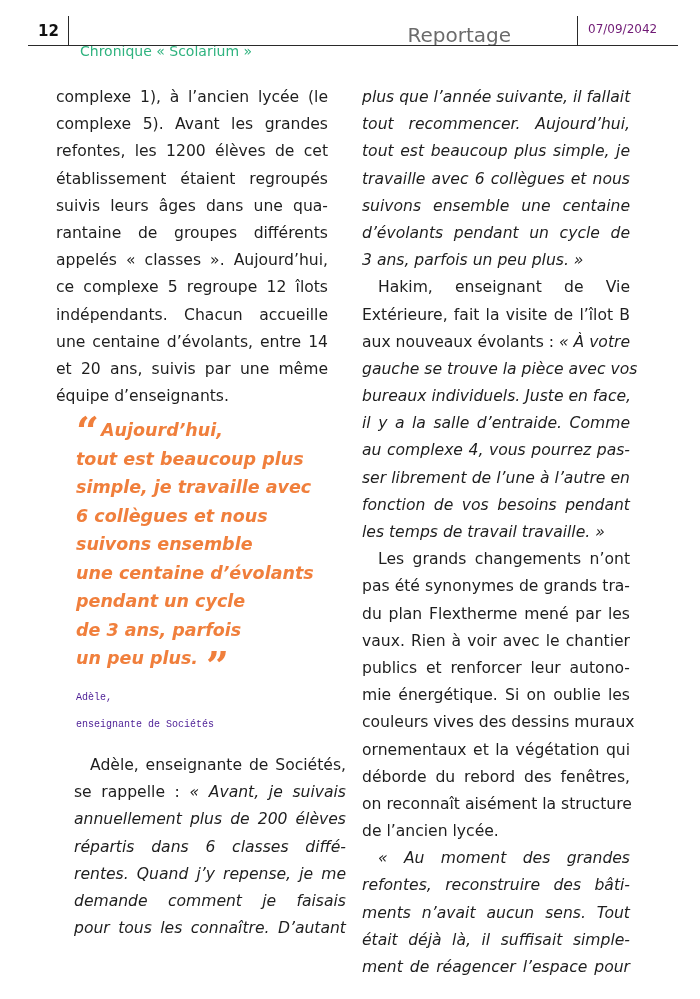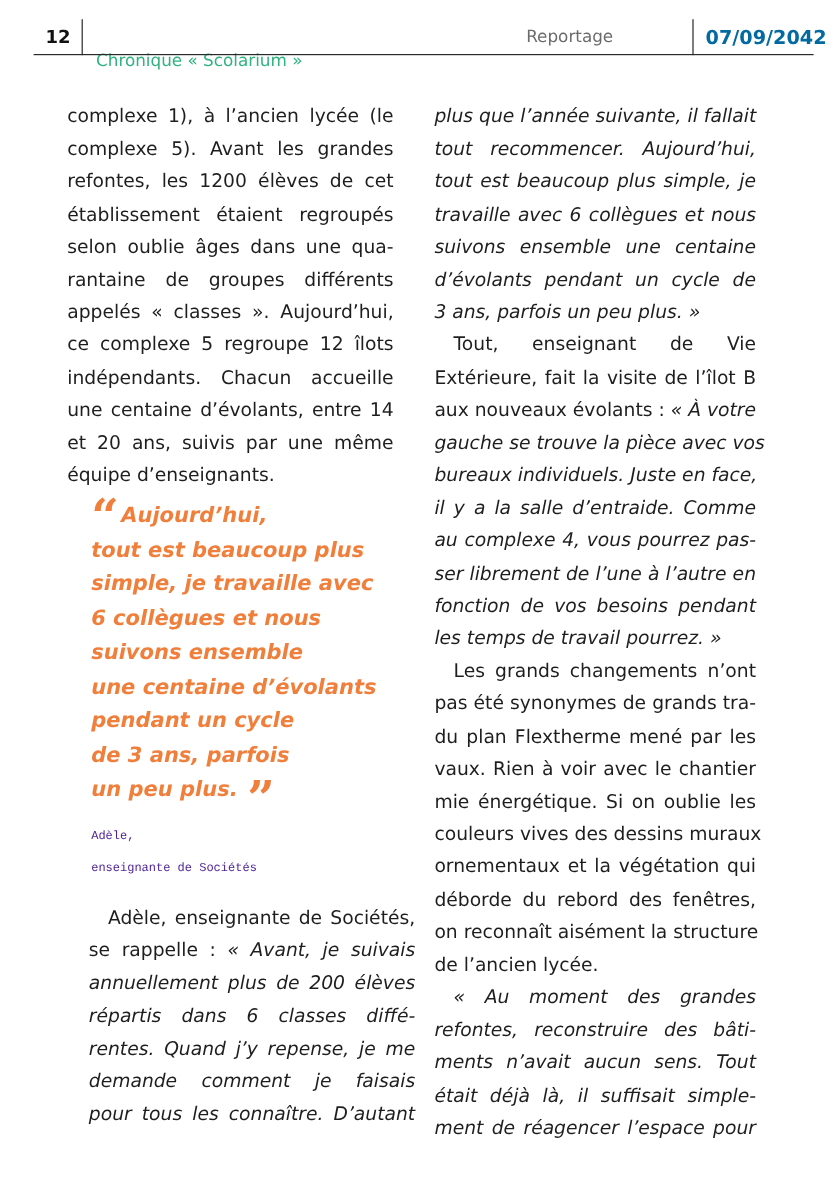--- a/index.html
+++ b/index.html
@@ -5,22 +5,22 @@
   html, body { margin: 0; padding: 0; }
   body {
     width: 700px; height: 999px; background: #ffffff; position: relative;
     font-family: "DejaVu Sans", sans-serif; color: #1e1e1e; overflow: hidden;
   }
   .header { position: absolute; left: 0; top: 0; width: 643px; height: 46px; text-align: right; }
   .hrule { position: absolute; left: 28px; top: 45px; width: 650px; height: 1px; background: #2a2a2a; }
   .vline { position: absolute; width: 1px; background: #2a2a2a; top: 16px; height: 30px; }
   .pagenum { position: absolute; left: 38px; top: 22px; font-weight: bold; font-size: 15px; color: #111; }
   .chron { position: absolute; left: 80px; top: 23px; font-size: 14px; color: #2fb37f; margin-top: 20px; }
-  .section { position: absolute; right: 132px; top: 23px; font-size: 14px; color: #6b6b6b; margin-left: 44px; }
-  .date { position: absolute; left: 588px; top: 22px; font-size: 16px; color: #0369a1; font-weight: 700; }
+  .section { position: absolute; right: 132px; top: 23px; font-size: 20px; color: #6b6b6b; margin-left: 44px; }
+  .date { position: absolute; left: 588px; top: 22px; font-size: 12px; color: #701a75; font-weight: 400; }
 
   .col { position: absolute; top: 84px; width: 272px; font-size: 15.6px; line-height: 27.2px; }
   .col-left { left: 56px; }
   .col-right { left: 362px; width: 268px; }
   .line { display: block; white-space: nowrap; text-align: justify; text-align-last: justify; height: 27.2px; }
   .line.last { text-align-last: left; }
   .it { font-style: italic; }
   .indent { padding-left: 16px; }
 
   .pull { position: absolute; left: 76px; top: 416px; width: 260px; color: #f07f3c; font-weight: bold; font-style: italic; font-size: 17.5px; line-height: 28.5px; }
@@ -42,21 +42,21 @@
   <div class="vline" style="left:577px"></div>
   <span class="date">07/09/2042</span>
   <div class="hrule"></div>
 </div>
 
 <div class="col col-left">
   <span class="line">complexe 1), à l’ancien lycée (le</span>
   <span class="line">complexe 5). Avant les grandes</span>
   <span class="line">refontes, les 1200 élèves de cet</span>
   <span class="line">établissement étaient regroupés</span>
-  <span class="line">selon oublie âges dans une qua-</span>
+  <span class="line">suivis leurs âges dans une qua-</span>
   <span class="line">rantaine de groupes différents</span>
   <span class="line">appelés « classes ». Aujourd’hui,</span>
   <span class="line">ce complexe 5 regroupe 12 îlots</span>
   <span class="line">indépendants. Chacun accueille</span>
   <span class="line">une centaine d’évolants, entre 14</span>
   <span class="line">et 20 ans, suivis par une même</span>
   <span class="line last">équipe d’enseignants.</span>
 </div>
 
 <div class="pull">
@@ -87,35 +87,36 @@
 
 <div class="col col-right">
   <span class="line it">plus que l’année suivante, il fallait</span>
   <span class="line it">tout recommencer. Aujourd’hui,</span>
   <span class="line it">tout est beaucoup plus simple, je</span>
   <span class="line it">travaille avec 6 collègues et nous</span>
   <span class="line it">suivons ensemble une centaine</span>
   <span class="line it">d’évolants pendant un cycle de</span>
   <span class="line it last">3 ans, parfois un peu plus. »</span>
 
-  <span class="line indent">Tout, enseignant de Vie</span>
+  <span class="line indent">Hakim, enseignant de Vie</span>
   <span class="line">Extérieure, fait la visite de l’îlot B</span>
   <span class="line"><span>aux nouveaux évolants : </span><span class="it">« À votre</span></span>
   <span class="line it">gauche se trouve la pièce avec vos</span>
   <span class="line it">bureaux individuels. Juste en face,</span>
   <span class="line it">il y a la salle d’entraide. Comme</span>
   <span class="line it">au complexe 4, vous pourrez pas-</span>
   <span class="line it">ser librement de l’une à l’autre en</span>
   <span class="line it">fonction de vos besoins pendant</span>
-  <span class="line it last">les temps de travail pourrez. »</span>
+  <span class="line it last">les temps de travail travaille. »</span>
 
   <span class="line indent">Les grands changements n’ont</span>
   <span class="line">pas été synonymes de grands tra-</span>
   <span class="line">du plan Flextherme mené par les</span>
   <span class="line">vaux. Rien à voir avec le chantier</span>
+  <span class="line">publics et renforcer leur autono-</span>
   <span class="line">mie énergétique. Si on oublie les</span>
   <span class="line">couleurs vives des dessins muraux</span>
   <span class="line">ornementaux et la végétation qui</span>
   <span class="line">déborde du rebord des fenêtres,</span>
   <span class="line">on reconnaît aisément la structure</span>
   <span class="line last">de l’ancien lycée.</span>
 
   <span class="line it indent">« Au moment des grandes</span>
   <span class="line it">refontes, reconstruire des bâti-</span>
   <span class="line it">ments n’avait aucun sens. Tout</span>

